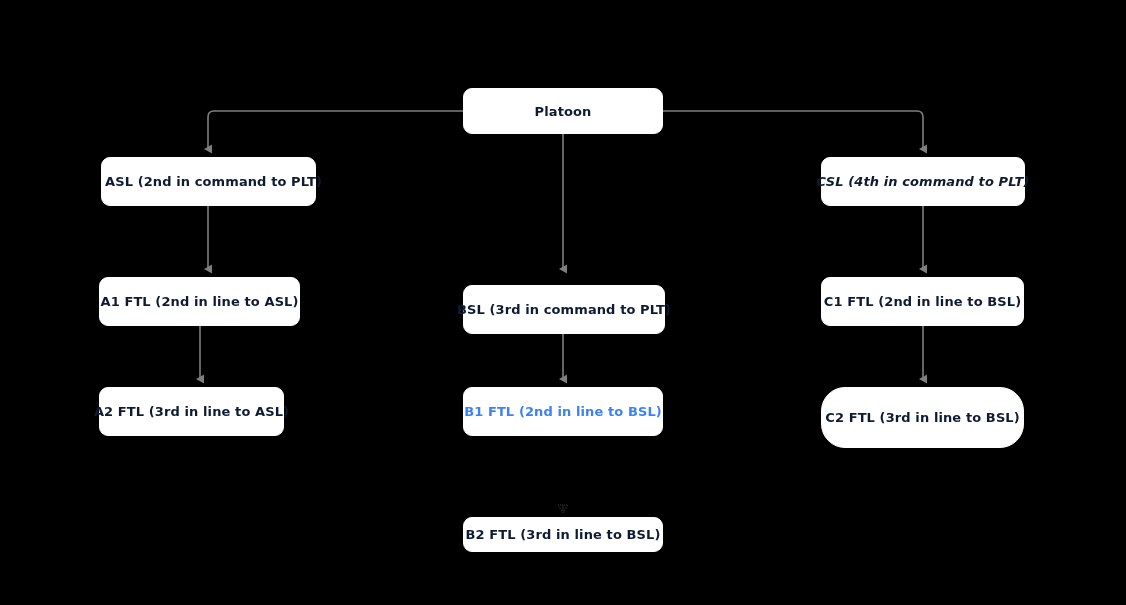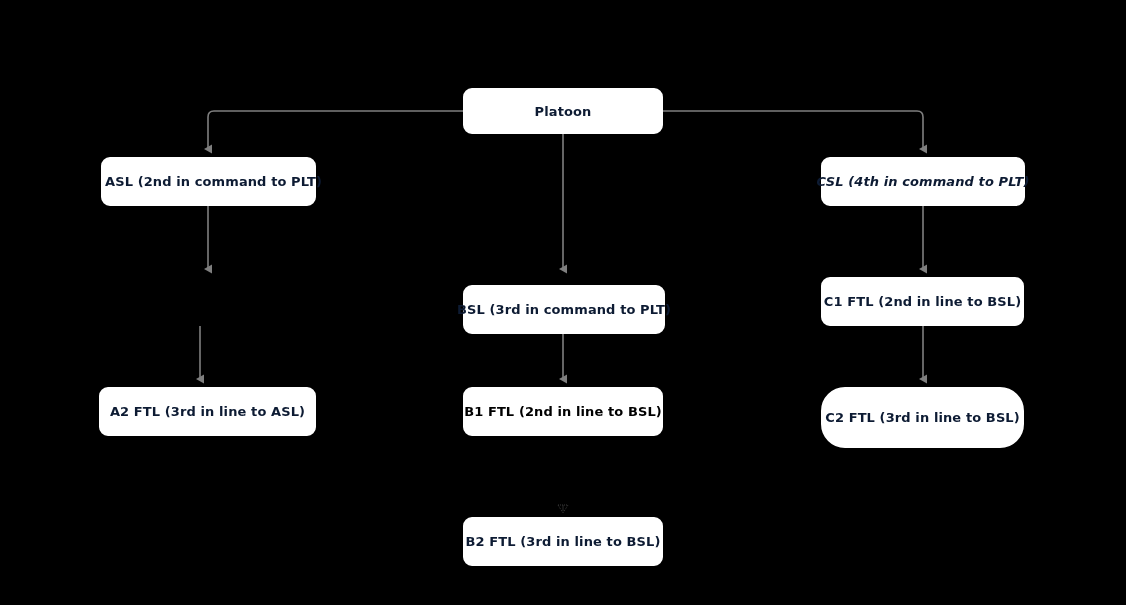--- a/index.html
+++ b/index.html
@@ -19,21 +19,21 @@
     position: absolute;
     left: 0;
     top: 0;
     width: 1126px;
     height: 605px;
   }
   .node {
     position: absolute;
     box-sizing: border-box;
     background: #ffffff;
-    border: 3px solid #14532d;
+    border: 1px solid #14532d;
     border-radius: 9px;
     display: flex;
     align-items: center;
     justify-content: center;
     color: #0d1b33;
     font-weight: bold;
     font-size: 13px;
     letter-spacing: 0.1px;
     white-space: nowrap;
     z-index: 2;
@@ -85,30 +85,33 @@
   </div>
 
   <div class="node" style="left: 463px; top: 277px; width: 202px; height: 49px; background: rgb(255, 255, 255); border-color: rgb(255, 255, 255); color: rgb(13, 27, 51); margin-top: 8px;">
     <span class="node-label">BSL (3rd in command to PLT)</span>
   </div>
 
   <div class="node" style="left: 821px; top: 157px; width: 204px; height: 49px; background: rgb(255, 255, 255); border-color: rgb(255, 255, 255); color: rgb(13, 27, 51); font-style: italic;">
     <span class="node-label">CSL (4th in command to PLT)</span>
   </div>
 
+  <div class="node" style="left: 99px; top: 277px; width: 201px; height: 49px; background: rgb(255, 255, 255); border-color: rgb(255, 255, 255); color: rgb(13, 27, 51);">
+    <span class="node-label">A1 FTL (2nd in line to ASL)</span>
+  </div>
 
-  <div class="node" style="left: 99px; top: 387px; width: 217px; height: 49px; background: rgb(255, 255, 255); border-color: rgb(255, 255, 255); color: rgb(13, 27, 51);">
+  <div class="node" style="left: 99px; top: 387px; width: 185px; height: 49px; background: rgb(255, 255, 255); border-color: rgb(255, 255, 255); color: rgb(13, 27, 51);">
     <span class="node-label">A2 FTL (3rd in line to ASL)</span>
   </div>
 
-  <div class="node" style="left: 463px; top: 387px; width: 200px; height: 49px; background: rgb(255, 255, 255); border-color: rgb(255, 255, 255); color: #000000;">
+  <div class="node" style="left: 463px; top: 387px; width: 200px; height: 49px; background: rgb(255, 255, 255); border-color: rgb(255, 255, 255); color: #3b82f6;">
     <span class="node-label">B1 FTL (2nd in line to BSL)</span>
   </div>
 
-  <div class="node" style="left: 463px; top: 517px; width: 200px; height: 49px; background: rgb(255, 255, 255); border-color: rgb(255, 255, 255); color: rgb(13, 27, 51);">
+  <div class="node" style="left: 463px; top: 517px; width: 200px; height: 35px; background: rgb(255, 255, 255); border-color: rgb(255, 255, 255); color: rgb(13, 27, 51);">
     <span class="node-label">B2 FTL (3rd in line to BSL)</span>
   </div>
 
   <div class="node" style="left: 821px; top: 277px; width: 203px; height: 49px; background: rgb(255, 255, 255); border-color: rgb(255, 255, 255); color: rgb(13, 27, 51);">
     <span class="node-label">C1 FTL (2nd in line to BSL)</span>
   </div>
 
   <div class="node" style="left: 821px; top: 387px; width: 203px; height: 61px; background: rgb(255, 255, 255); border-color: rgb(255, 255, 255); color: rgb(13, 27, 51); border-radius: 24px;">
     <span class="node-label">C2 FTL (3rd in line to BSL)</span>
   </div>

